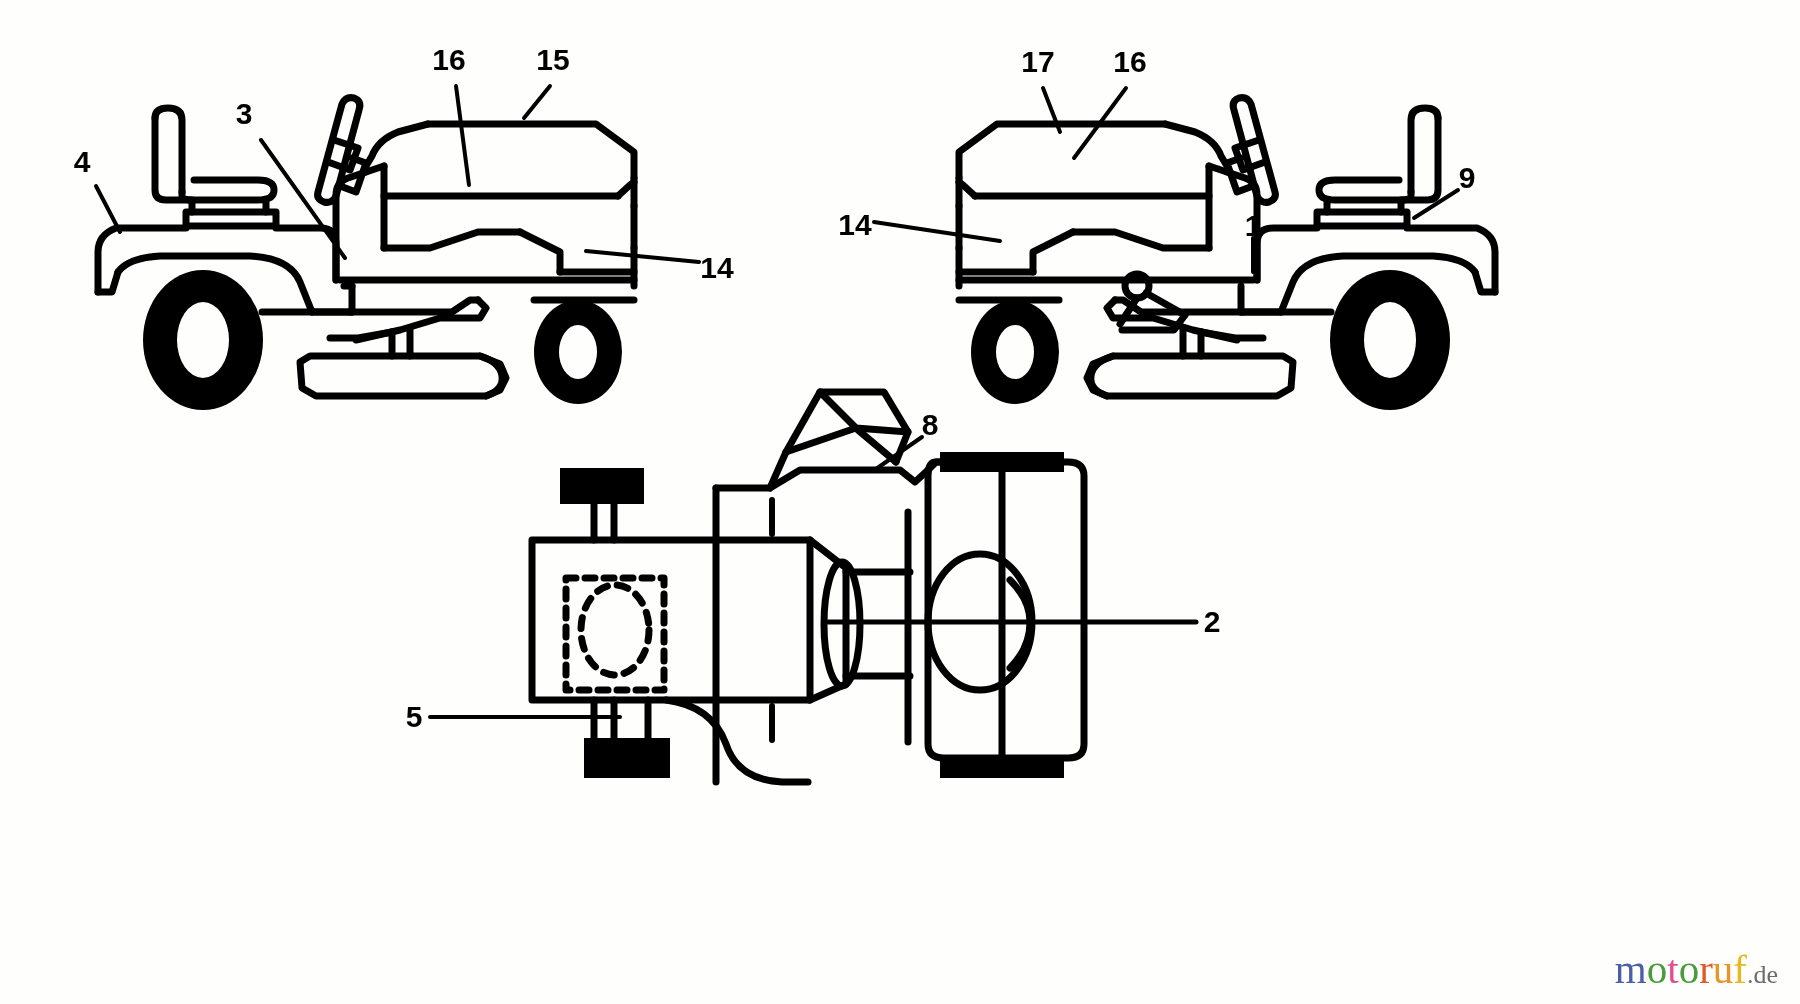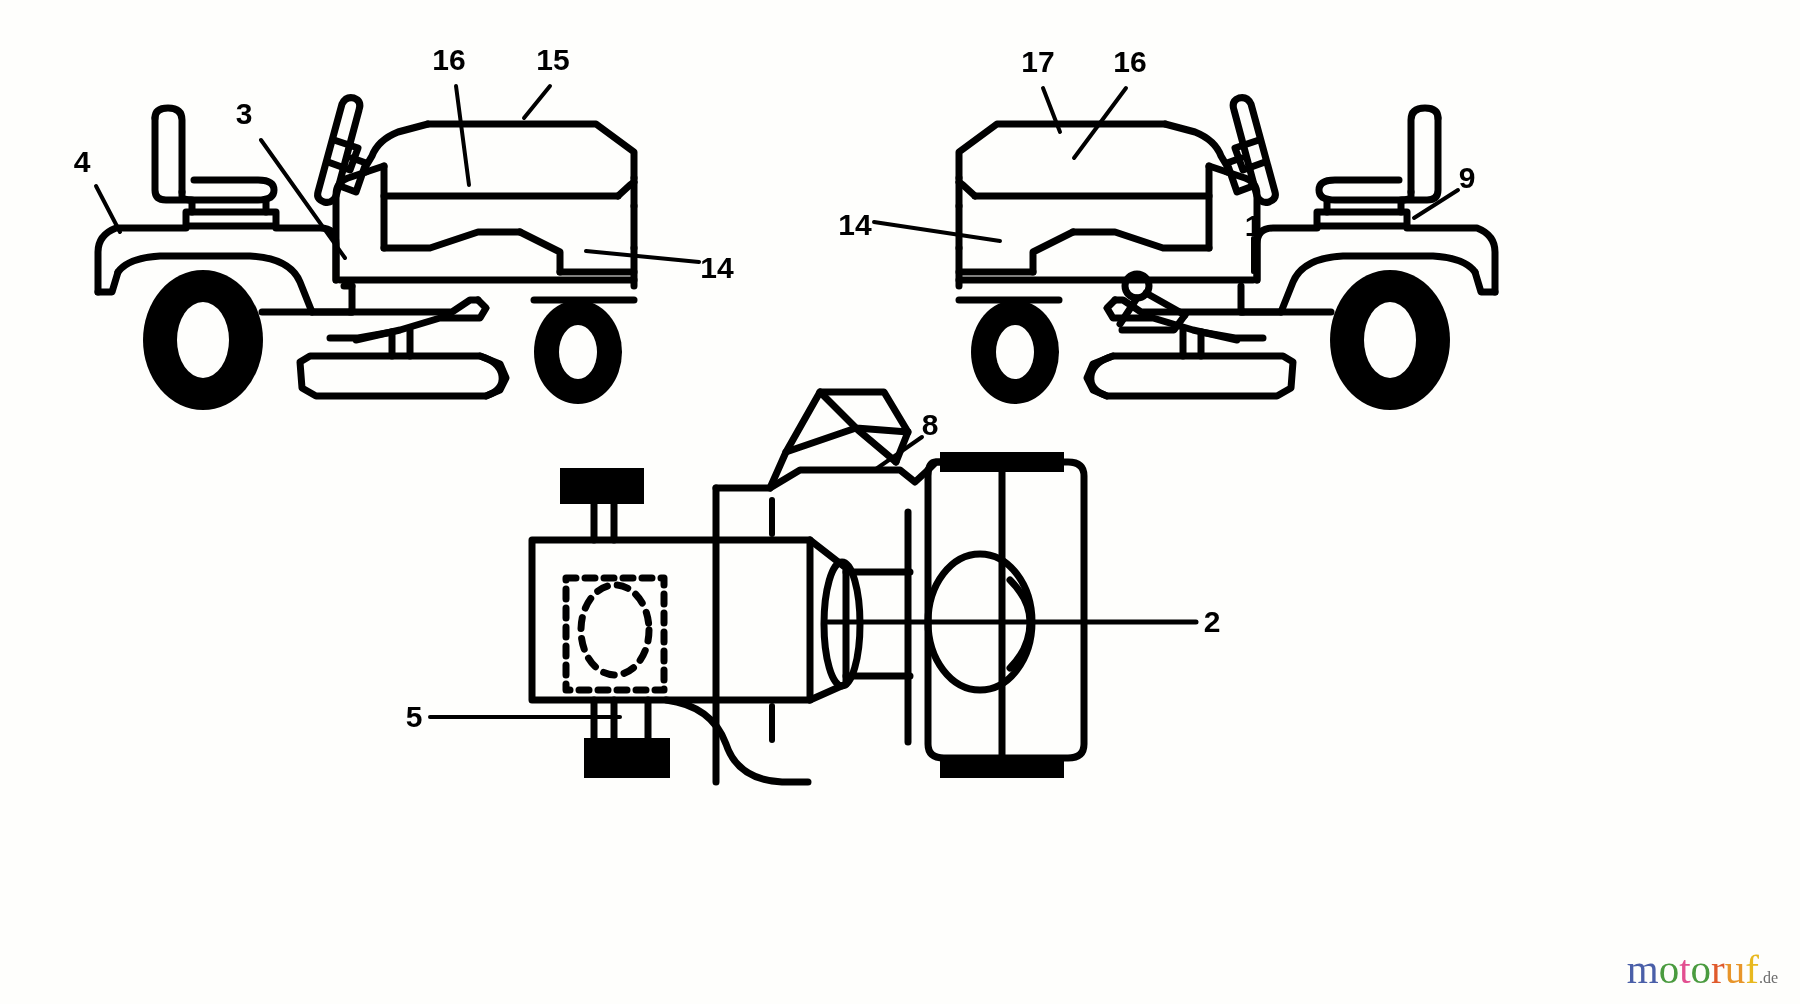--- a/index.html
+++ b/index.html
@@ -2,21 +2,21 @@
 <html><head>
 <meta charset="utf-8">
 <style>
   html,body{margin:0;padding:0;background:#fdfdfb;}
   body{width:1800px;height:1004px;font-family:"Liberation Sans",sans-serif;overflow:hidden;position:relative;}
   #stage{position:relative;width:1800px;height:1004px;background:#fefefc;}
   svg.diagram{position:absolute;left:0;top:0;width:1800px;height:1004px;}
   .lbl{font-family:"Liberation Sans",sans-serif;font-size:30px;font-weight:700;fill:#000;}
   .logo{position:absolute;right:22px;bottom:14px;font-family:"Liberation Serif",serif;font-size:41px;letter-spacing:0px;line-height:1;user-select:none;}
   .logo span{display:inline-block;}
-  .logo .tld{font-size:16px;color:#6b6b6b;text-align:center;}
+  .logo .tld{font-size:26px;color:#6b6b6b;text-align:center;}
 </style>
 </head>
 <body>
 
 <div id="stage" style="background: rgb(254, 254, 252);">
 
   <svg class="diagram" viewBox="0 0 1800 1004">
     <g fill="none" stroke="#000" stroke-width="7" stroke-linejoin="round" stroke-linecap="round">
 
       <g>

